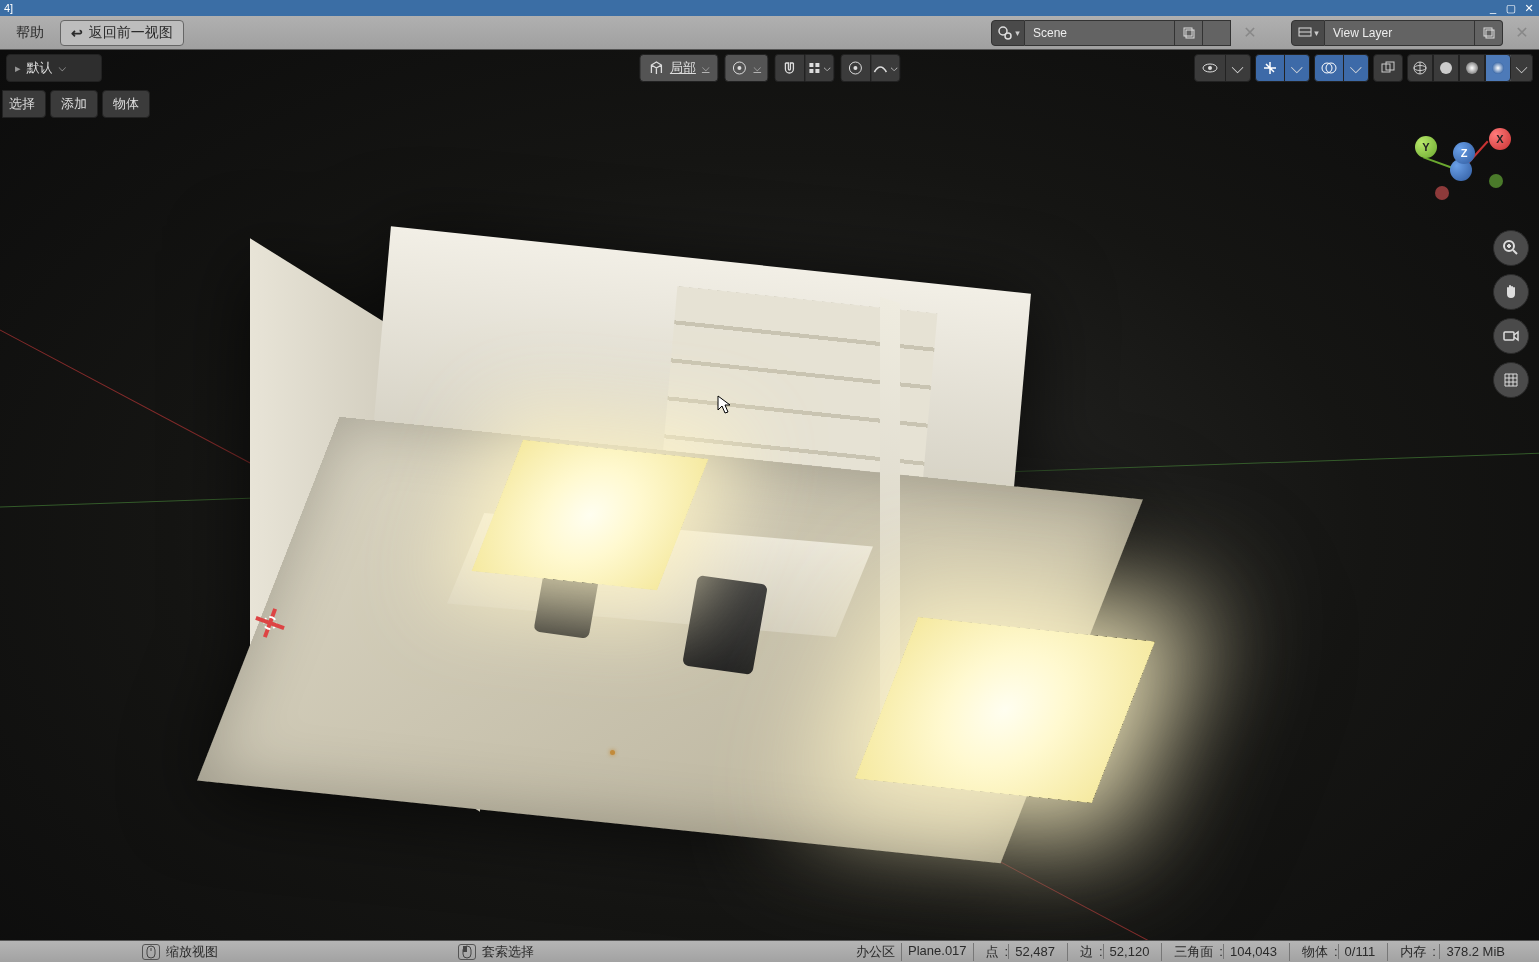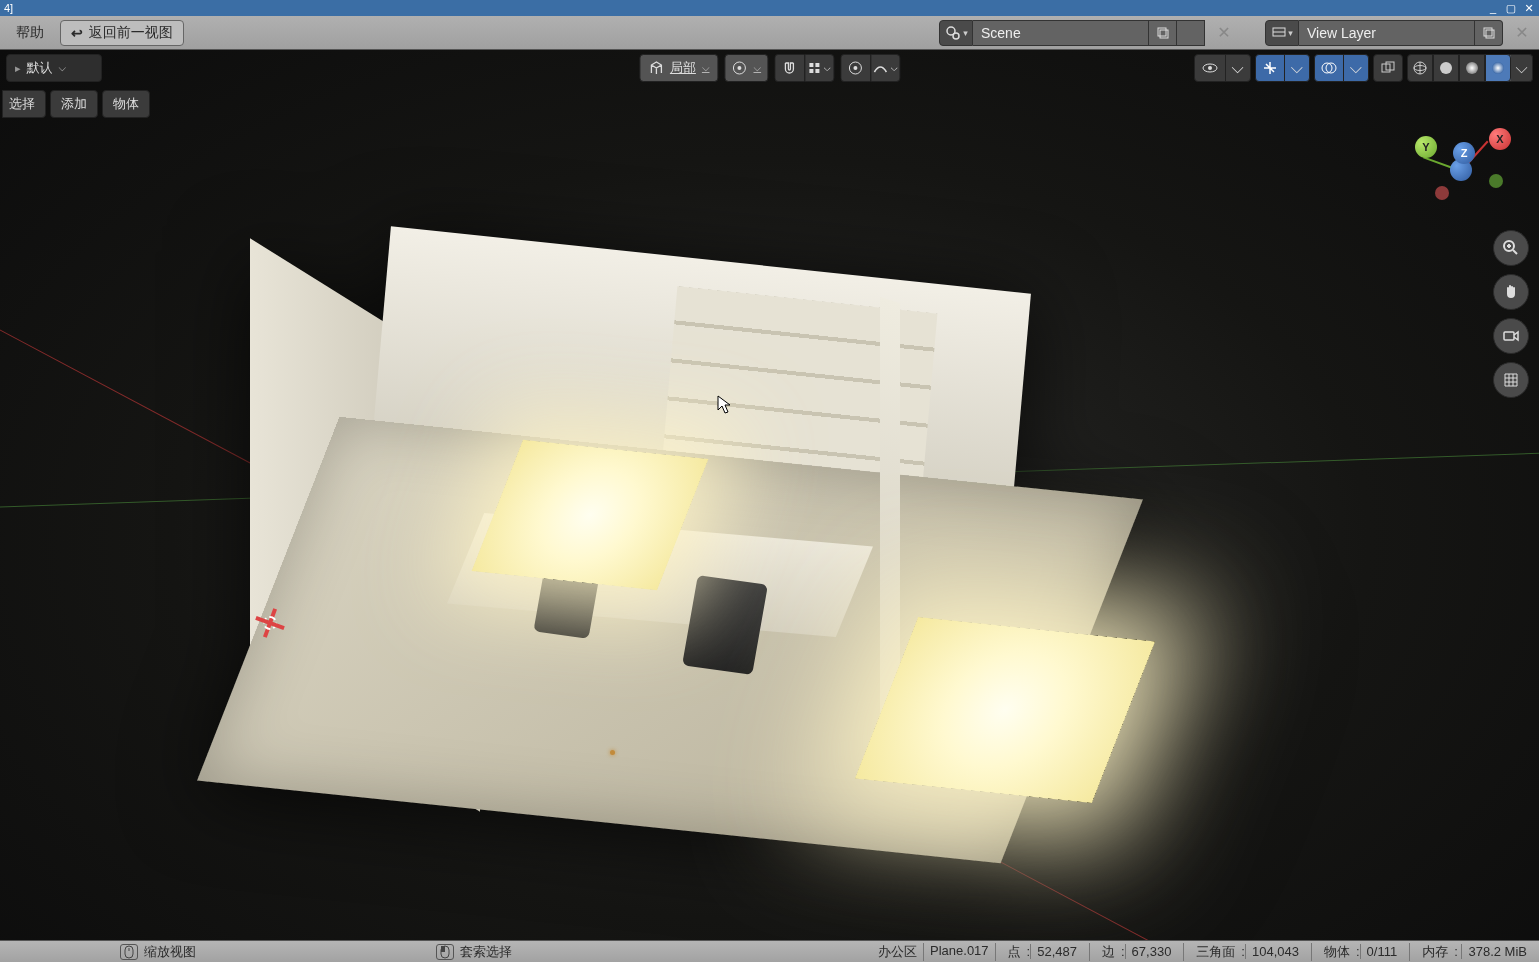--- a/index.html
+++ b/index.html
@@ -32,22 +32,22 @@
 }
 .back-btn .icon { font-weight:bold; }
 .spacer { flex:1; }
 .field-group { display:flex; align-items:center; gap:0; }
 .scene-icon {
   width:34px; height:26px; background:#4a4a4a; border:1px solid #333;
   border-radius:4px 0 0 4px; display:flex; align-items:center; justify-content:center;
   color:#ddd; cursor:pointer;
 }
 .scene-field {
-  width:176px; height:26px; background:#636363; border:1px solid #333; border-left:none;
-  color:#eee; padding:0 8px; font-size:14px; display:flex; align-items:center;
+  width:150px; height:26px; background:#636363; border:1px solid #333; border-left:none;
+  color:#eee; padding:0 8px; font-size:12px; display:flex; align-items:center;
 }
 .scene-btn {
   width:28px; height:26px; background:#636363; border:1px solid #333; border-left:none;
   display:flex; align-items:center; justify-content:center; color:#ddd; cursor:pointer;
 }
 .scene-btn.last { border-radius:0 4px 4px 0; }
 .close-x {
   width:22px; height:26px; display:flex; align-items:center; justify-content:center;
   color:#888; cursor:pointer; margin-left:2px;
 }
@@ -188,21 +188,21 @@
 .vp-sidebtns { position:absolute; right:10px; top:230px; display:flex; flex-direction:column; gap:8px; z-index:6;}
 .circbtn { width:36px; height:36px; border-radius:50%; background:#4a4a4a;
   border:1px solid #2a2a2a; display:flex; align-items:center; justify-content:center;
   color:#ddd; cursor:pointer; font-size:18px;}
 
 
 .statusbar {
   position:absolute; bottom:0; left:0; right:0; height:22px;
   background:linear-gradient(#b5b5b5,#a2a2a2); border-top:1px solid #555;
   display:flex; align-items:center; font-size:13px; color:#2b2b2b;
-  padding:0 0; gap:10px;
+  padding:0 22px; gap:10px;
 }
 .status-item { display:flex; align-items:center; gap:6px; }
 .status-icon { width:18px; height:16px; border:1px solid #555; border-radius:3px;
   display:flex;align-items:center;justify-content:center;font-size:10px;}
 .status-right { margin-left:auto; display:flex; gap:0; }
 .status-right span { padding:0 6px; border-left:1px solid #777; }
 .status-right span:first-child{border-left:none;font-family:Liberation Mono, monospace;}
 
 svg { display:block; }
 </style>
@@ -502,18 +502,18 @@
           <rect x="2" y="1" width="4" height="6" fill="#444"></rect>
         </svg>
     </div>
     <span>套索选择</span>
   </div>
 
   <div class="status-right">
     <span>办公区</span>
     <span>Plane.017</span>
     <span><span>点</span>:<span>52,487</span></span>
-    <span><span>边</span>:<span>67,330</span></span>
+    <span><span>边</span>:<span>52,120</span></span>
     <span><span>三角面</span>:<span>104,043</span></span>
     <span><span>物体</span>:<span>0/111</span></span>
     <span><span>内存</span>: <span>378.2 MiB</span></span>
   </div>
 </div>
 
 </body></html>

